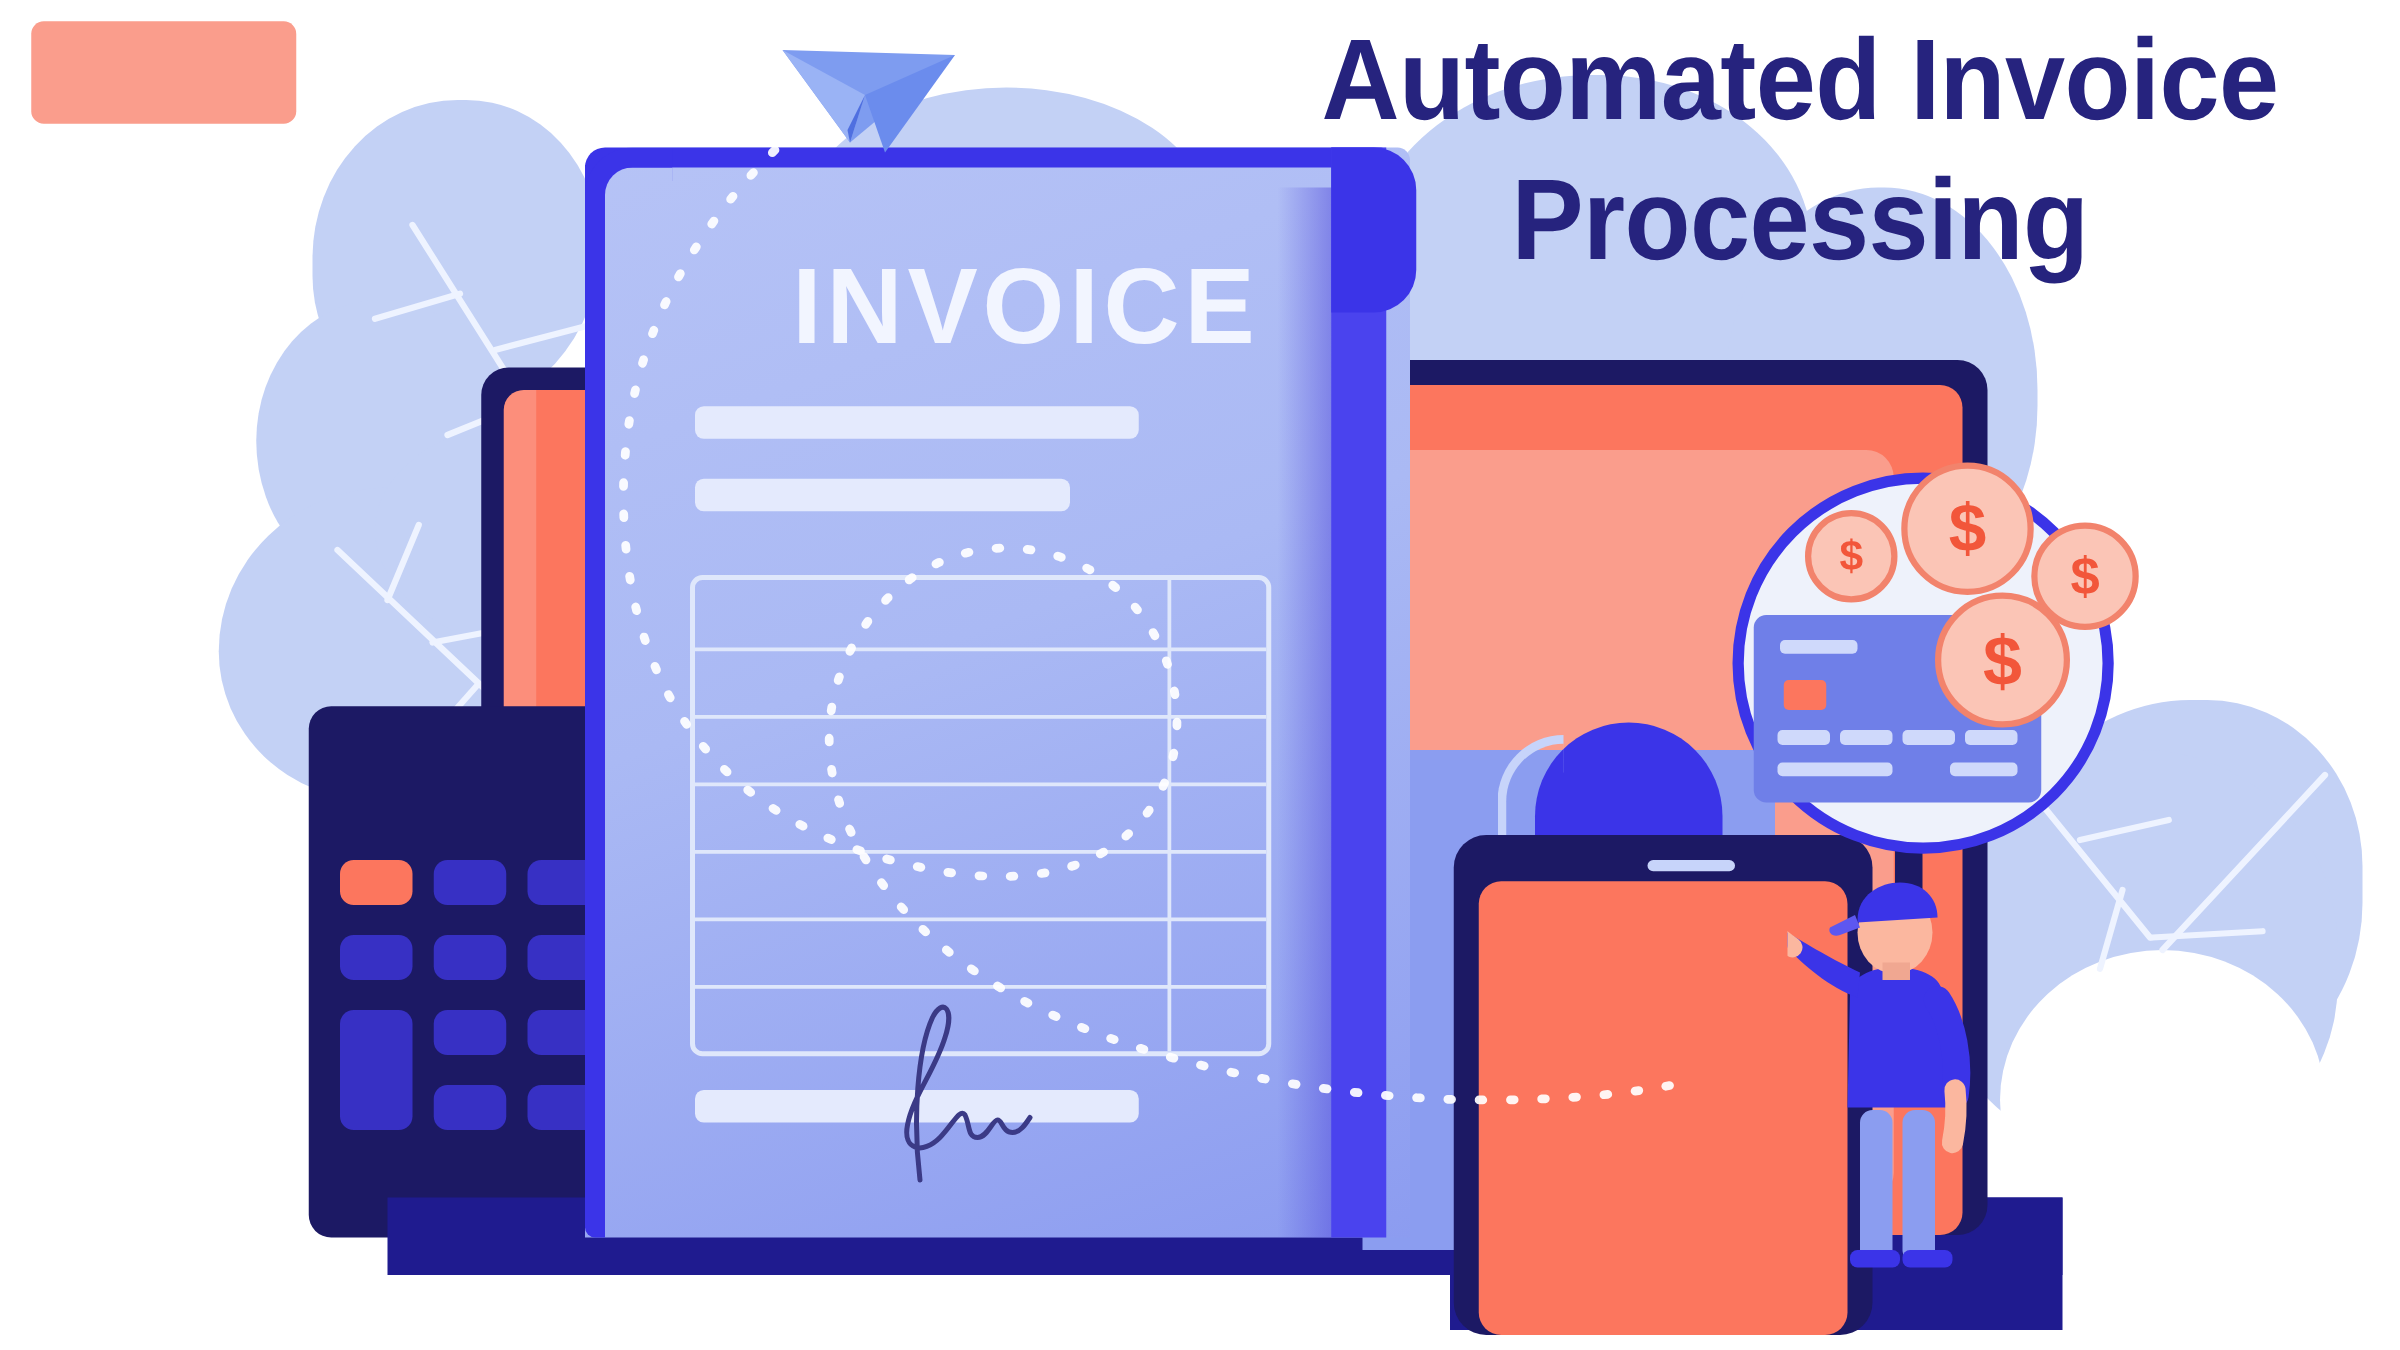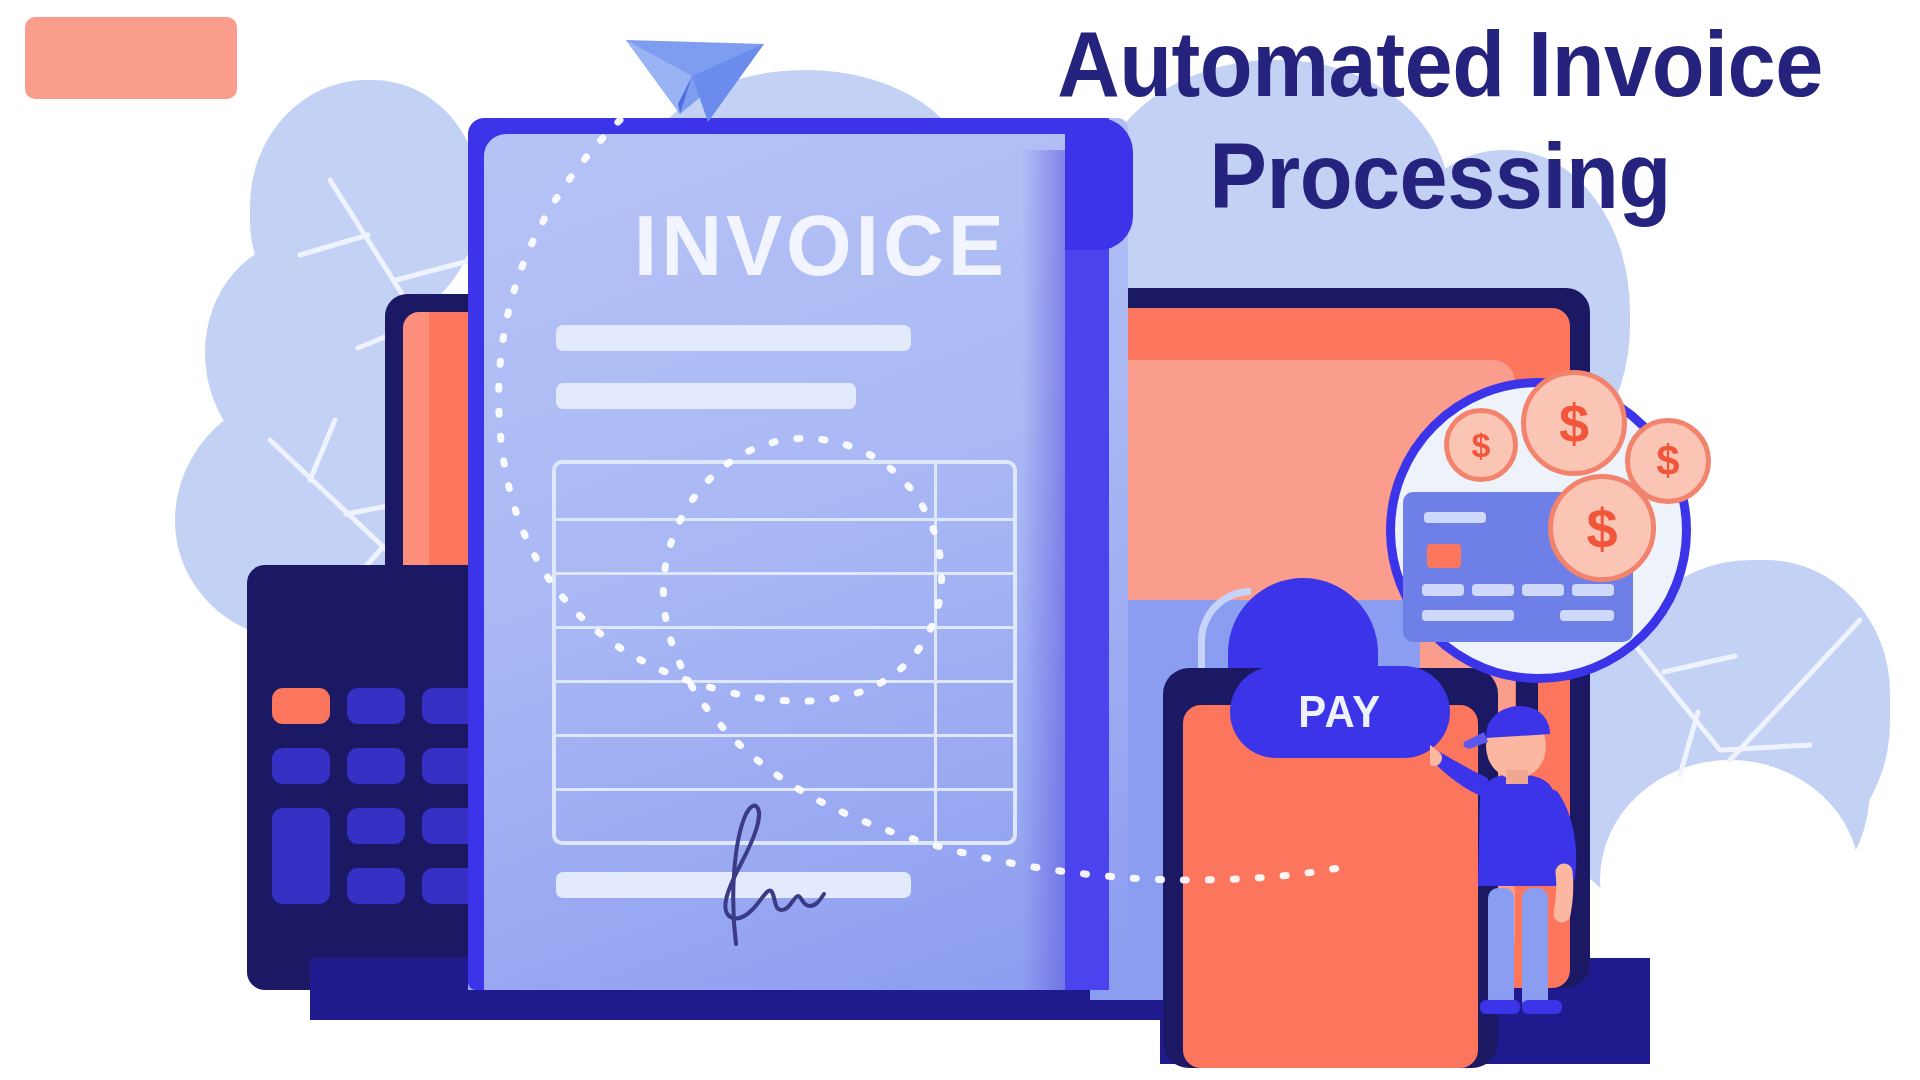--- a/index.html
+++ b/index.html
@@ -337,23 +337,20 @@
 
   <svg id="plane" viewBox="0 0 150 120">
     <polygon points="6,22 144,26 60,96" fill="#7e9cf0"></polygon>
     <polygon points="6,22 72,58 60,96" fill="#9ab3f5"></polygon>
     <polygon points="72,58 144,26 88,104" fill="#6b8ced"></polygon>
     <polygon points="60,96 72,58 58,86" fill="#4f6fe0"></polygon>
   </svg>
 
   <div id="desk"></div>
 
-  <div id="pay-btn">
-    <span id="pay-label">PAY</span>
-  </div>
 
   <div id="mag-handle"></div>
   <div id="mag-circle"></div>
 
   <div id="card"></div>
   <div class="card-bar" style="left:1424px;top:512px;width:62px;height:11px;"></div>
   <div id="card-chip"></div>
   <div class="card-bar" style="left:1422px;top:584px;width:42px;height:12px;"></div>
   <div class="card-bar" style="left:1472px;top:584px;width:42px;height:12px;"></div>
   <div class="card-bar" style="left:1522px;top:584px;width:42px;height:12px;"></div>

